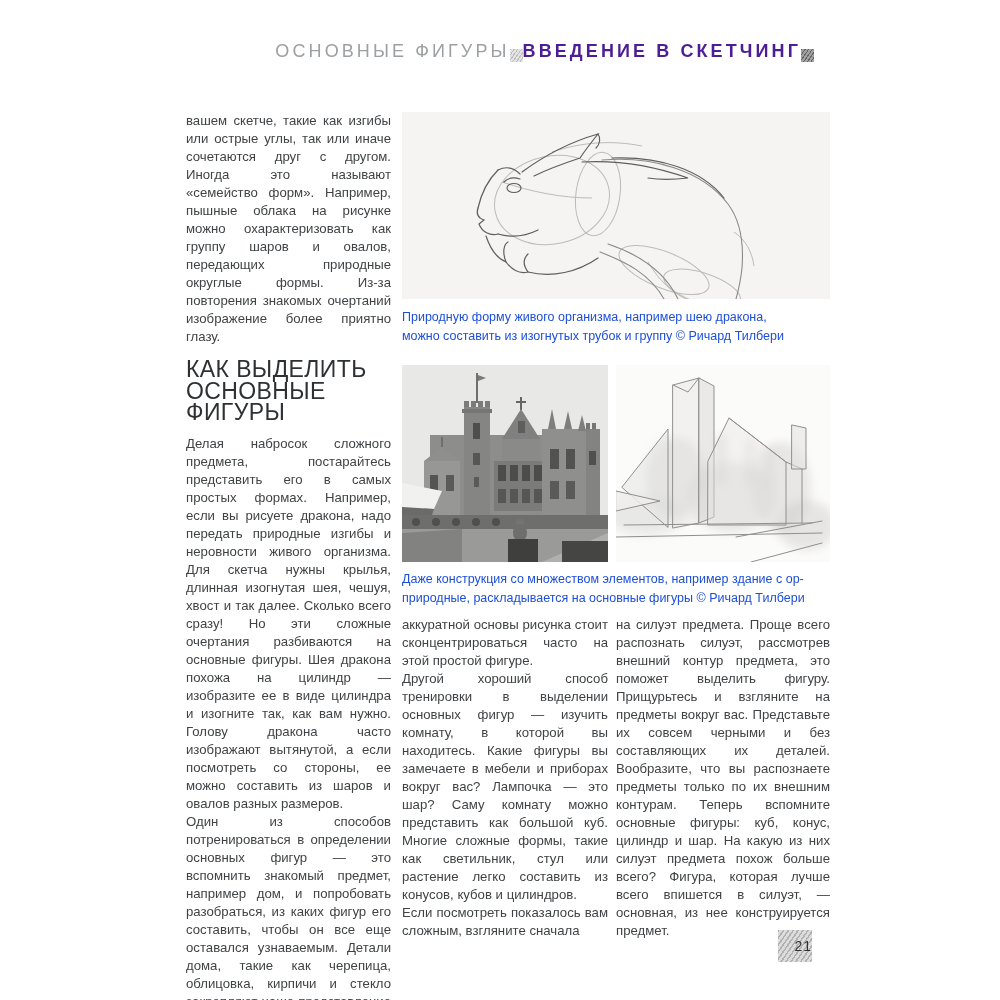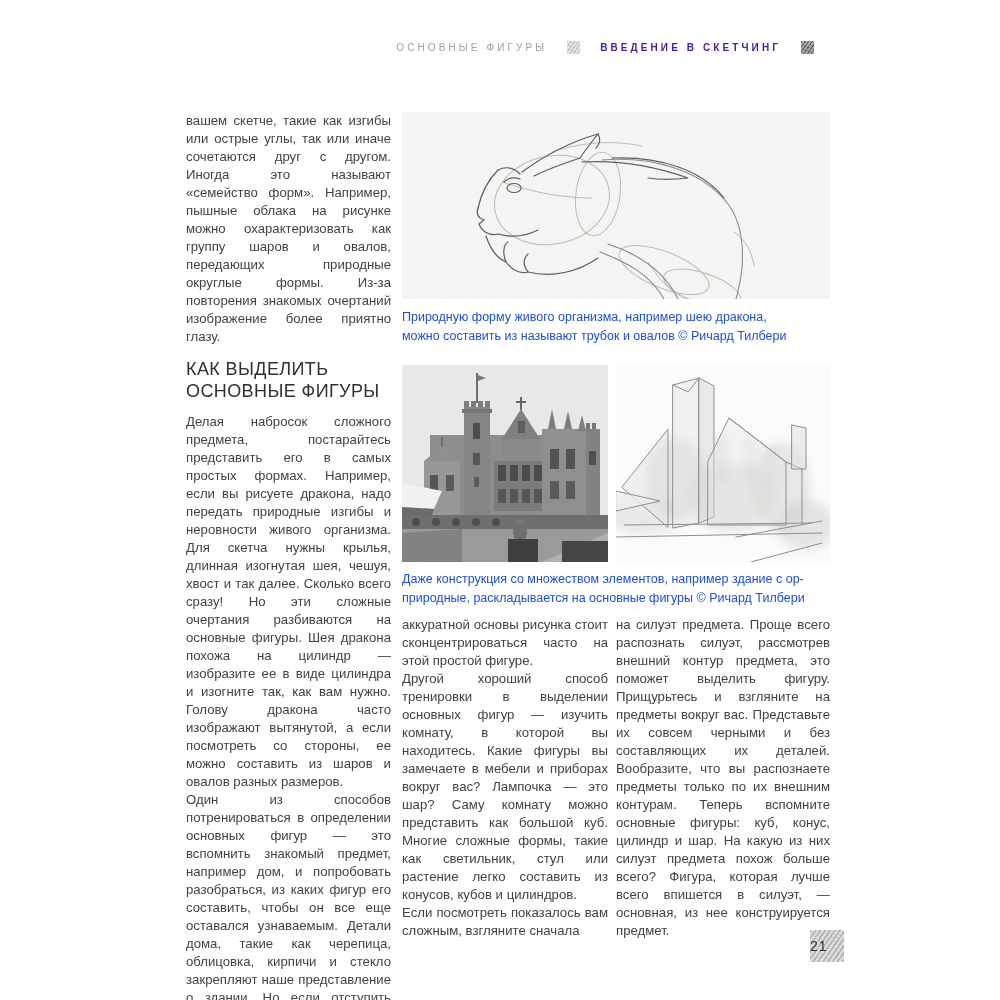--- a/index.html
+++ b/index.html
@@ -2,39 +2,39 @@
 <html lang="ru"><head>
 <meta charset="utf-8">
 <style>
   html,body{margin:0;padding:0;}
   body{
     width:1000px;height:1000px;position:relative;background:#ffffff;
     font-family:"Liberation Sans", sans-serif;overflow:hidden;
   }
   
   .runhead{
-    position:absolute;top:41px;right:186px;display:flex;align-items:center;gap:20px;
-    font-size:10px;letter-spacing:3.1px;white-space:nowrap;
+    position:absolute;top:41px;right:186px;display:flex;align-items:flex-end;gap:0;
+    font-size:18px;letter-spacing:3.1px;white-space:nowrap;
   }
   .runhead .sec{color:#9da0a2;font-weight:normal;}
   .runhead .chap{color:#4c1d95;font-weight:bold;}
   .sq{width:13px;height:13px;flex:0 0 auto;}
   .sq-light{background:repeating-linear-gradient(125deg,#bdbdbd 0 1px,#e3e3e3 1px 3px);}
   .sq-dark{background:repeating-linear-gradient(125deg,#636363 0 1px,#a2a2a2 1px 3px);}
   
   .col{
     position:absolute;text-align:justify;color:#404345;
     font-size:13.2px;line-height:18px;hyphens:auto;
   }
   .col p{margin:0;}
   #left-col{left:186px;top:112px;width:205px;}
   #mid-col{left:402px;top:616px;width:206px;}
   #right-col{left:616px;top:616px;width:214px;}
   .section-heading{
-    font-size:18px;line-height:21.5px;font-weight:normal;color:#2e3133;
+    font-size:23px;line-height:21.5px;font-weight:normal;color:#2e3133;
     letter-spacing:.4px;margin:13px 0 11px;text-align:left;
   }
   
   .fig-dragon{
     position:absolute;left:402px;top:112px;width:428px;height:187px;
     background-color:#f5f4f2;
     background-image:radial-gradient(circle,#e8e7e5 .6px,transparent .7px);
     background-size:4px 4px;
   }
   .fig-photo{position:absolute;left:402px;top:365px;width:206px;height:197px;}
@@ -42,22 +42,22 @@
   .fig-dragon svg,.fig-photo svg,.fig-sketch svg{display:block;width:100%;height:100%;}
   .caption{
     position:absolute;color:#1d4ed8;font-size:12.5px;line-height:19px;white-space:nowrap;
   }
   #cap-dragon{left:402px;top:308px;}
   #cap-building{left:402px;top:570px;}
   
   .folio{
     position:absolute;left:778px;top:930px;width:34px;height:32px;
     background:repeating-linear-gradient(125deg,#b1b1b1 0 1.5px,#dcdcdc 1.5px 4px);
-    display:flex;align-items:center;justify-content:flex-start;
-    font-size:14px;color:#2f3133;letter-spacing:1px;margin-left:32px;
+    display:flex;align-items:center;justify-content:flex-end;
+    font-size:14px;color:#2f3133;letter-spacing:1px;
   }
 </style>
 </head>
 <body>
 
 <div class="runhead">
   <span class="sec">ОСНОВНЫЕ ФИГУРЫ</span>
   <span class="sq sq-light"></span>
   <span class="chap">ВВЕДЕНИЕ В СКЕТЧИНГ</span>
   <span class="sq sq-dark"></span>
@@ -103,21 +103,21 @@
       <ellipse cx="112" cy="76" rx="7" ry="4.5"></ellipse>
       <path d="M120,60 C150,38 175,28 196,22 C188,32 182,40 178,46 C160,52 144,58 132,64"></path>
       <path d="M196,22 C199,26 198,32 194,36"></path>
       <path d="M180,50 C215,48 252,54 286,66 C270,68 258,68 246,66"></path>
     </g>
   </svg>
 </div>
 
 <div id="cap-dragon" class="caption">
   <div>Природную форму живого организма, например шею дракона,</div>
-  <div>можно составить из называют трубок и овалов © Ричард Тилбери</div>
+  <div>можно составить из изогнутых трубок и группу © Ричард Тилбери</div>
 </div>
 
 <div class="fig-photo">
   <svg viewBox="0 0 206 197">
     <rect width="206" height="197" fill="#e8e8e7"></rect>
     <rect x="28" y="70" width="168" height="92" fill="#8d8d8b"></rect>
 
     <rect x="22" y="96" width="36" height="62" fill="#97979 5"></rect>
     <rect x="22" y="96" width="36" height="62" fill="#979795"></rect>
     <polygon points="22,96 40,82 58,96" fill="#8f8f8d"></polygon>

